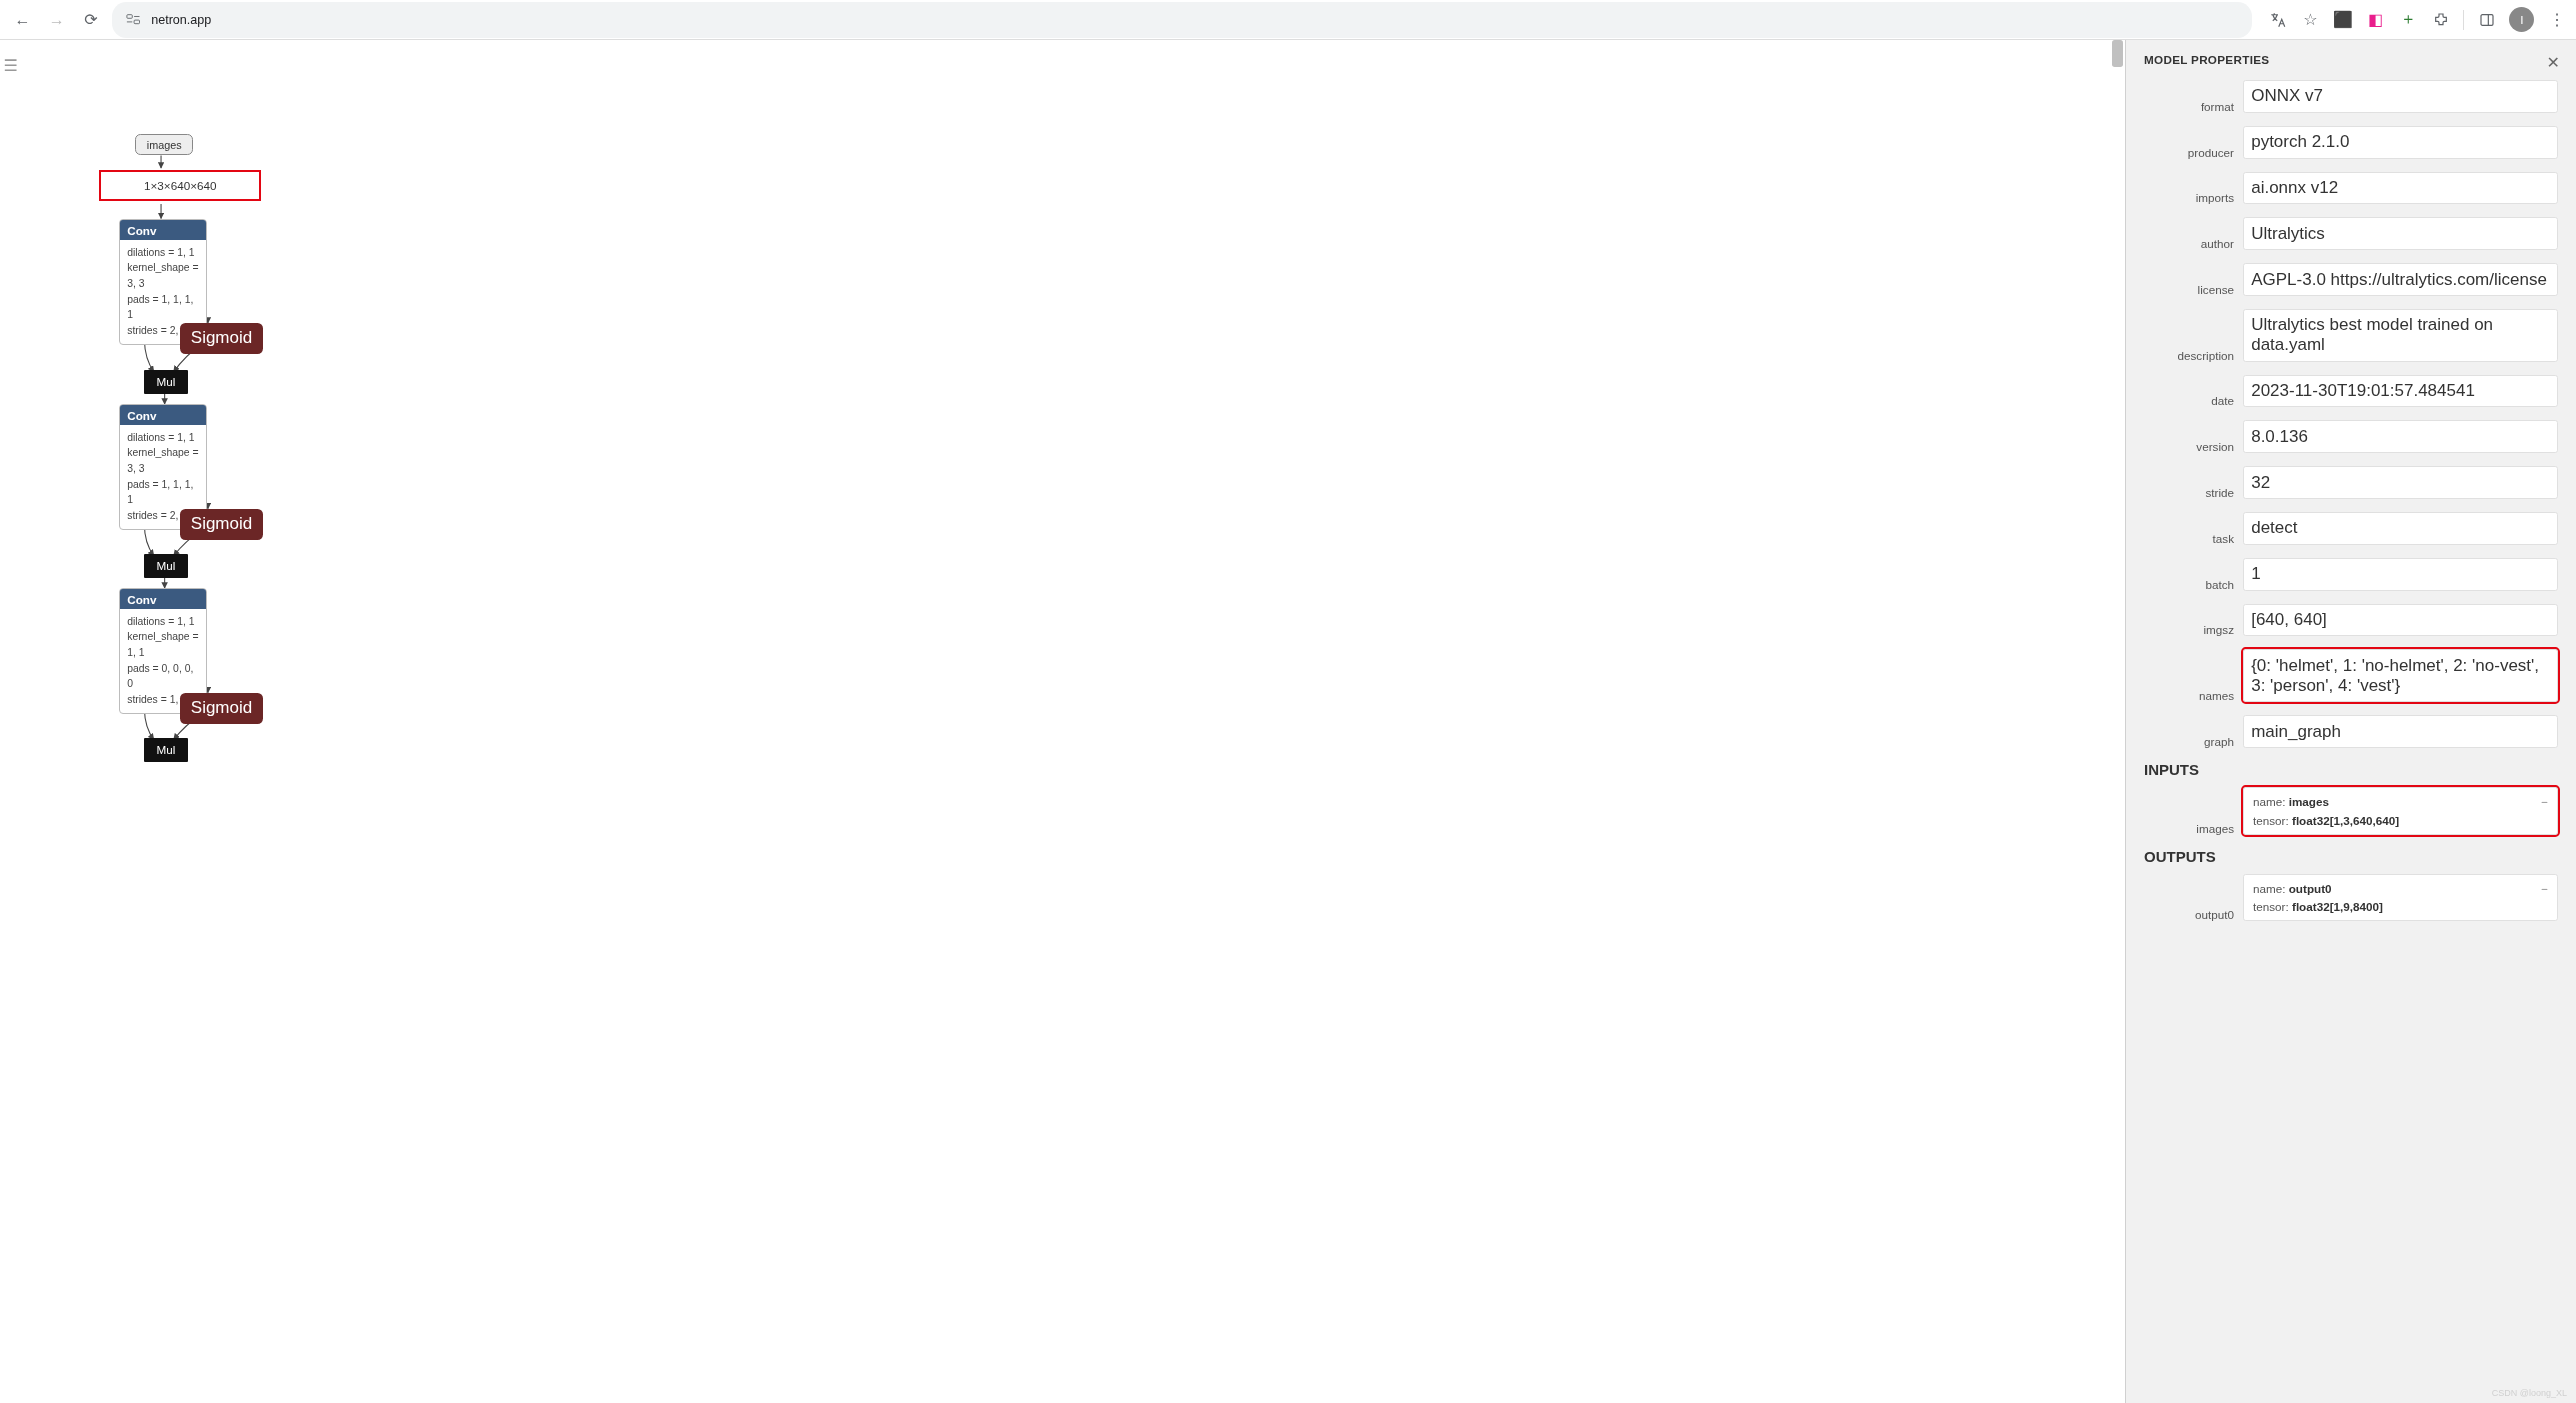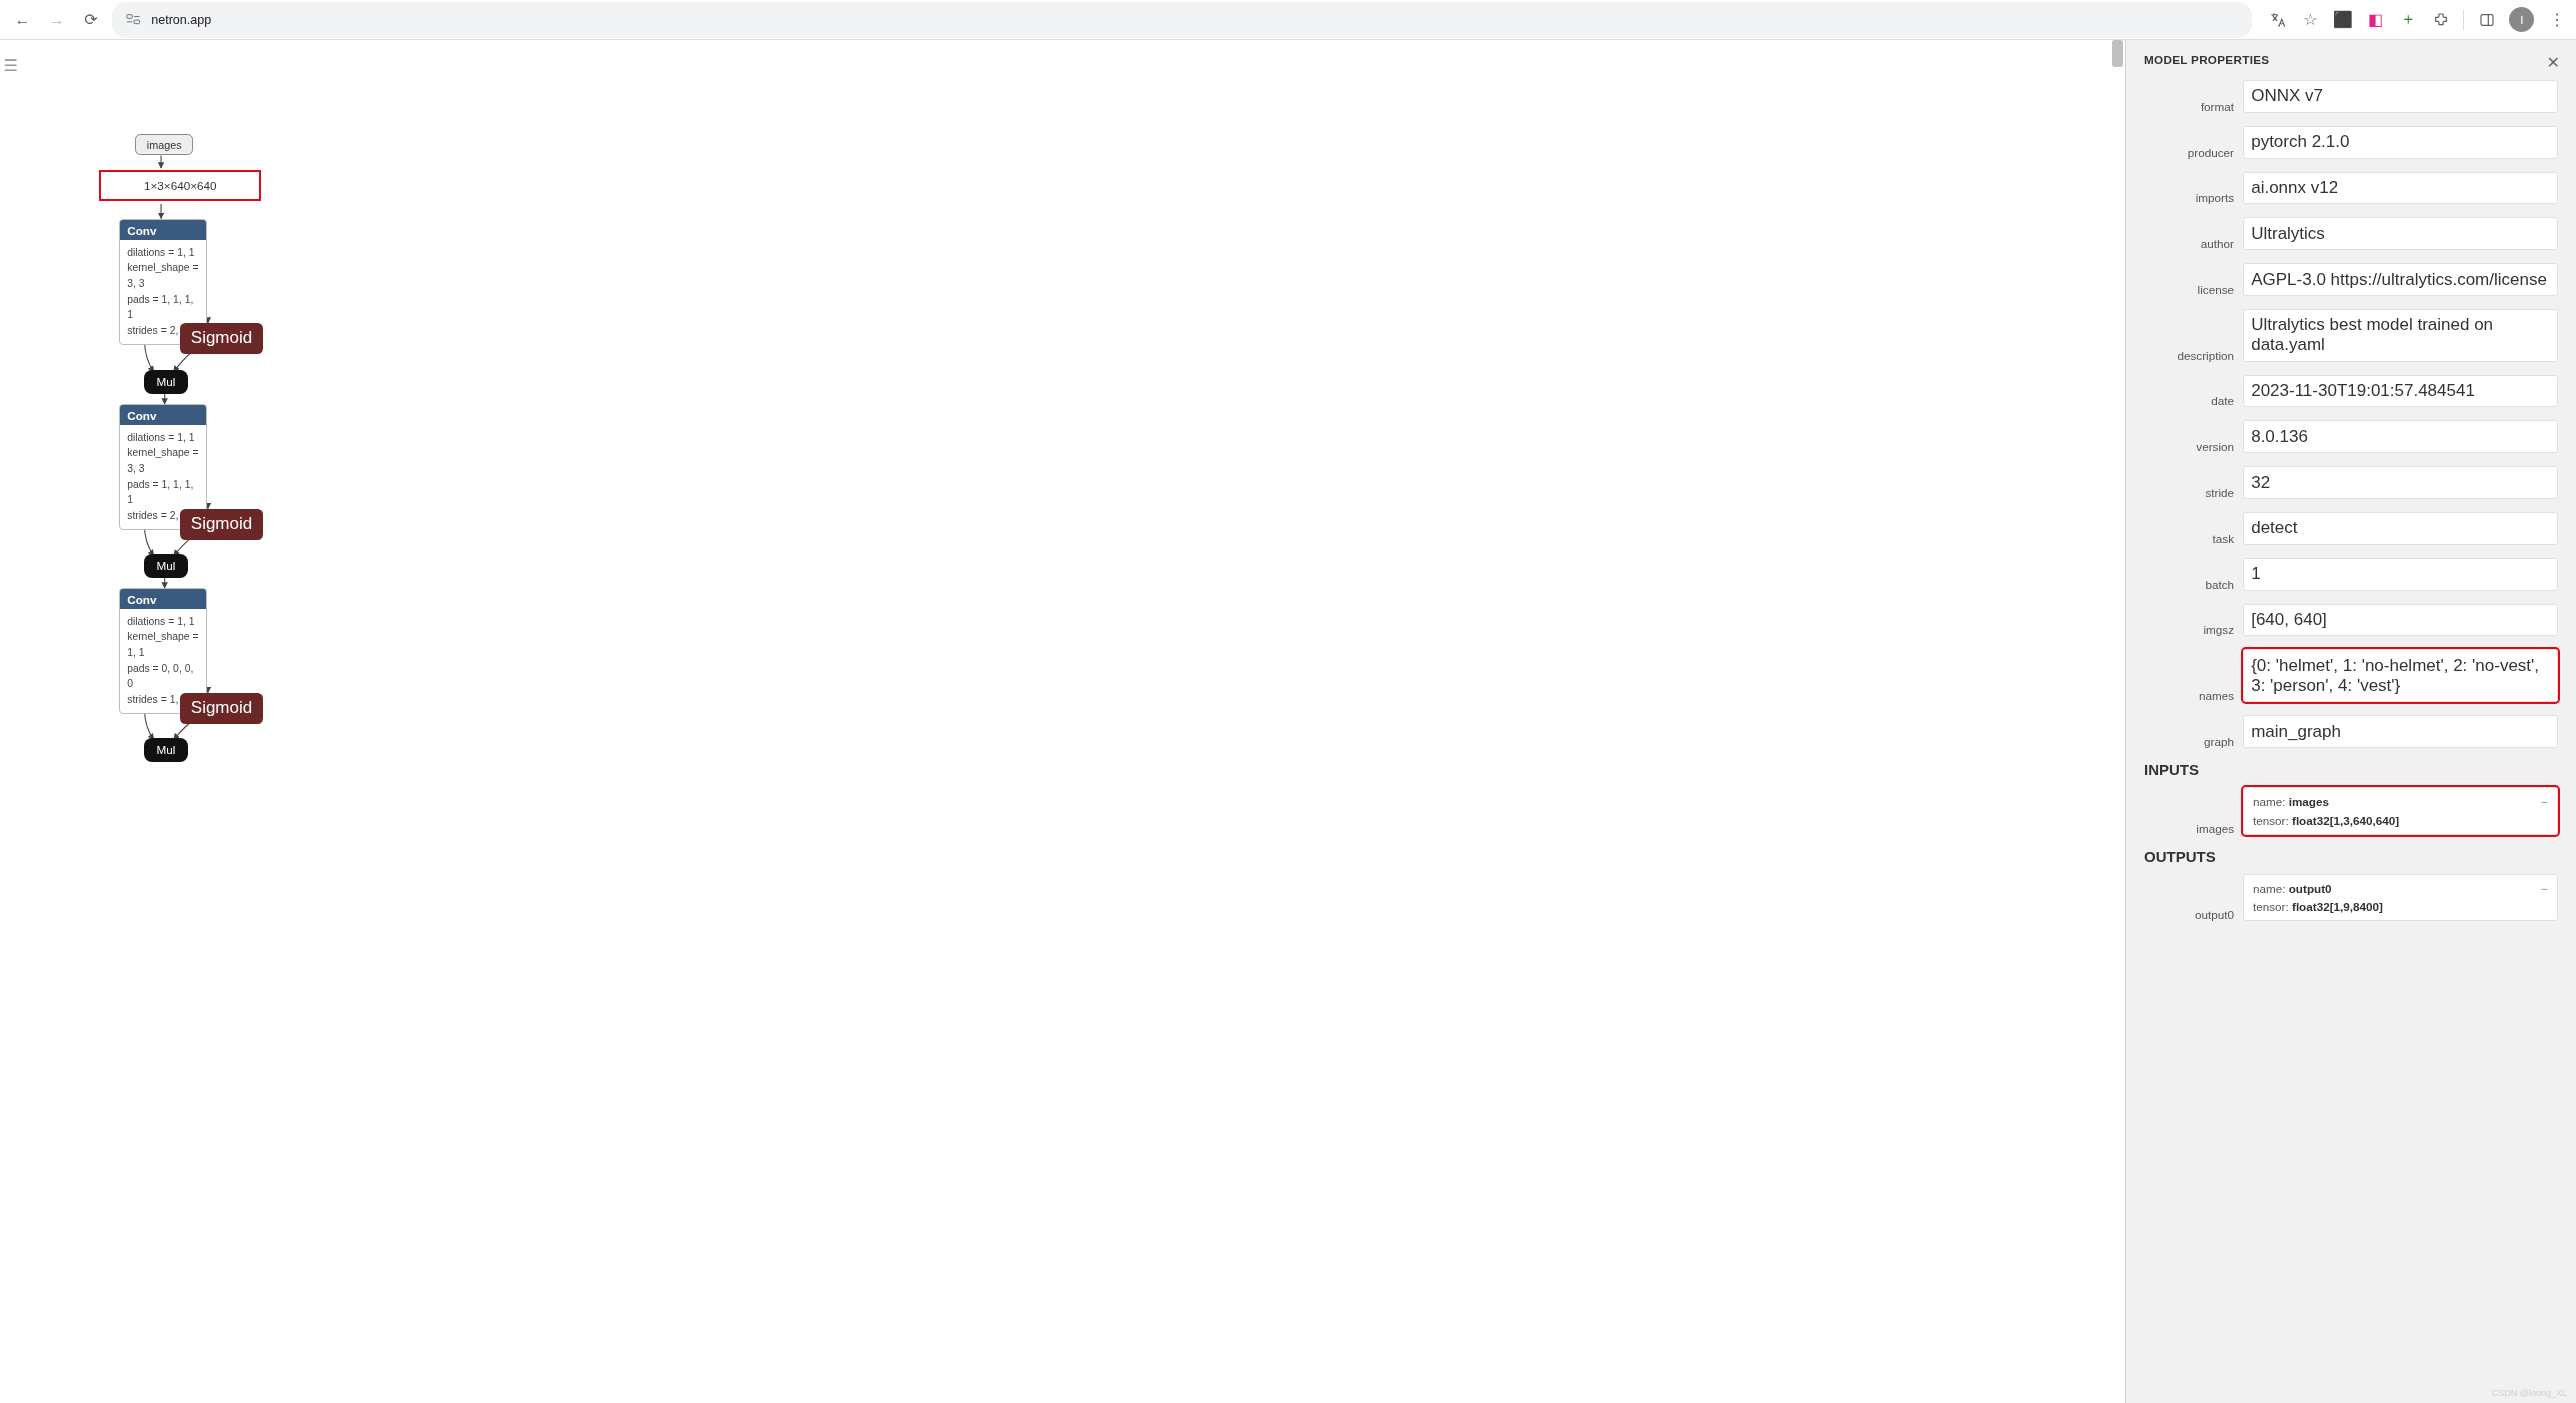--- a/index.html
+++ b/index.html
@@ -46,21 +46,21 @@
 
 .graph-svg { width:100%; height:100%; }
 
 .node { position:absolute; font-size:10.8px; }
 .node.input { background:#eee; border:0.9px solid #888; border-radius:5.4px; padding:3.6px 10.8px; }
 .node.shape { border:2.7px solid #e30613; padding:7.2px 43px; font-size:11.7px; background:#fff; }
 .node.conv { width:88px; background:#fff; border:0.9px solid #bcbcbc; border-radius:4px; }
 .node.conv .hd { background:#3b5a80; color:#fff; font-weight:600; padding:3.6px 7.2px; border-radius:2.7px 2.7px 0 0; font-size:11.7px;}
 .node.conv .bd { padding:4.5px 7.2px 5.4px 7.2px; line-height:1.5; color:#444; font-size:10.4px;}
 .node.sigmoid  { background:#6b2626; color:#fff; padding:5.4px 10.8px; border-radius:5.4px; font-weight:500; font-size:17px;}
-.node.mul      { background:#111; color:#fff; padding:5.4px 12.6px; border-radius:8px; font-weight:500; font-size:11.7px;}
+.node.mul      { background:#111; color:#fff; padding:5.4px 12.6px; border-radius:1px; font-weight:500; font-size:11.7px;}
 
 .edge { stroke:#444; stroke-width:1.2; fill:none; marker-end:url(#arrow); }
 
 .watermark { position:absolute; right:9px; bottom:5.4px; font-size:9px; color:#d0d0d0; }
 </style>
 </head>
 <body>
 
 <div class="browser-bar">
   <div class="nav-btn">←</div>

